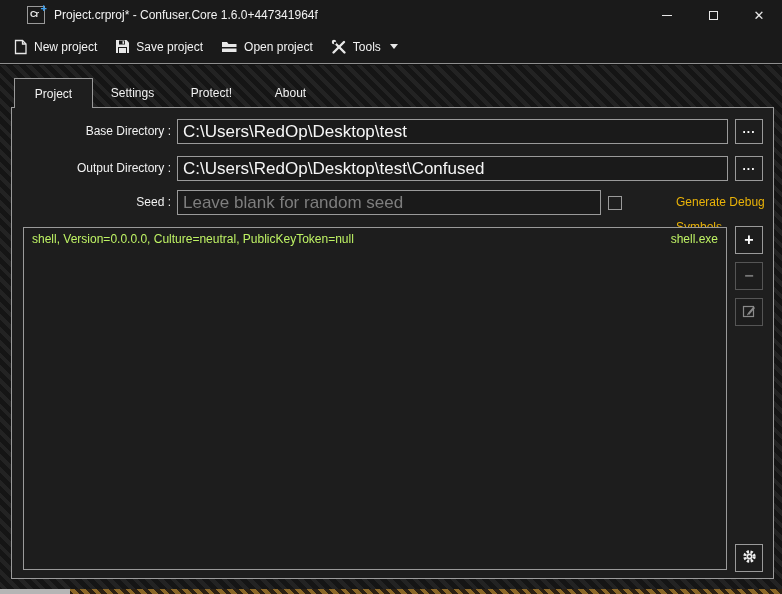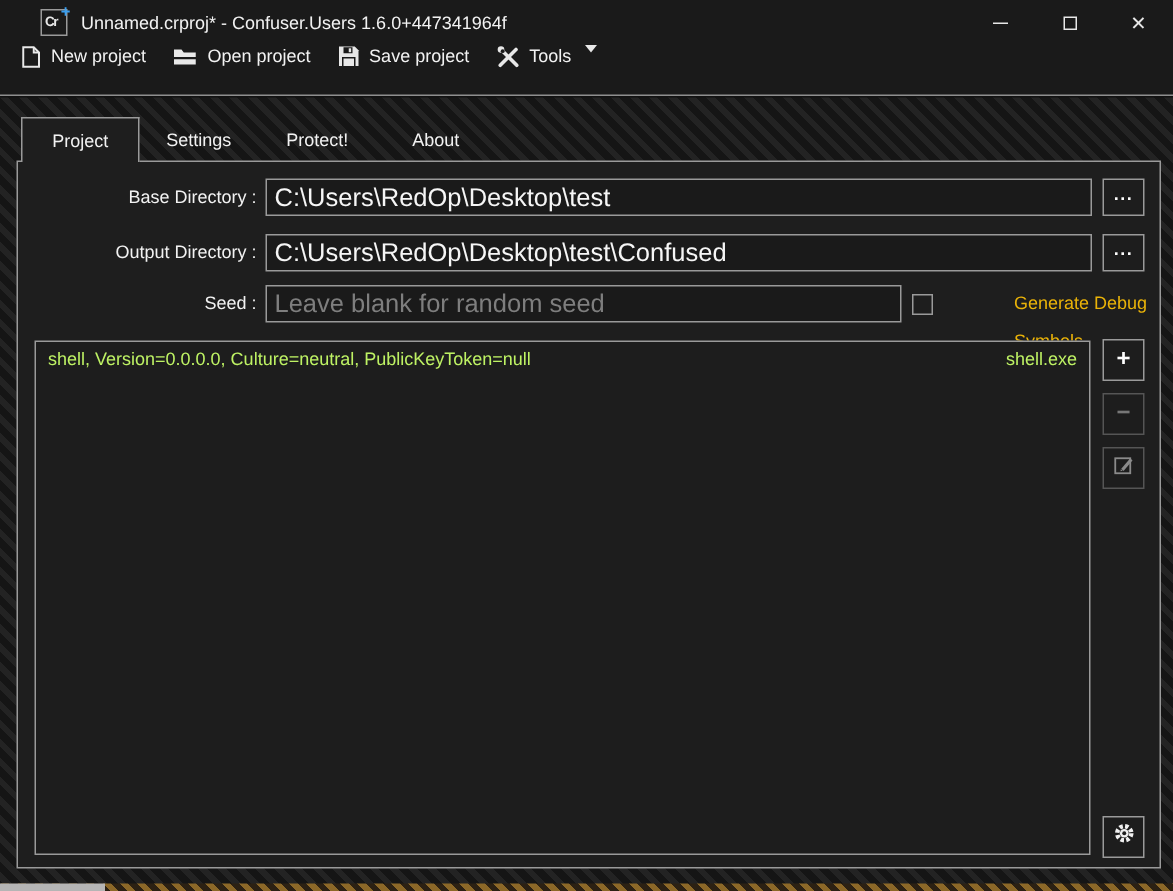--- a/index.html
+++ b/index.html
@@ -27,21 +27,21 @@
   .title-text { margin-left:9px; color:#f2f2f2; }
   .win-controls { position:absolute; right:0; top:0; height:30px; display:flex; }
   .win-btn { width:46px; height:30px; display:flex; align-items:center; justify-content:center; color:#e8e8e8; }
   .min-glyph { width:10px; height:1px; background:#e8e8e8; display:block; }
   .max-glyph { width:9px; height:9px; border:1px solid #e8e8e8; display:block; }
   .close-glyph { font-size:13px; line-height:1; }
   .toolbar {
     height:34px; background:#1a1a1a; border-bottom:1px solid #8f8f8f;
     display:flex; align-items:center; padding-left:4px;
   }
-  .tool-btn { display:flex; gap:6px; padding:0 9px; height:100%; color:#f2f2f2; cursor:default; }
+  .tool-btn { display:flex; align-items:center; gap:6px; padding:0 9px; height:100%; color:#f2f2f2; cursor:default; }
   .tool-btn svg { display:block; }
   .drop-arrow {
     width:0; height:0; border-left:4px solid transparent; border-right:4px solid transparent;
     border-top:5px solid #e8e8e8; margin-left:3px;
   }
   .workspace {
     position:absolute; left:0; top:65px; width:782px; height:529px;
     background:repeating-linear-gradient(45deg,#151515 0px,#151515 5px,#232323 5px,#232323 9px);
   }
   .tabs { position:absolute; left:14px; top:13px; display:flex; z-index:3; }
@@ -93,21 +93,21 @@
   .progress-done { position:absolute; left:0; top:0; width:70px; height:5px; background:#b5b5b5; }
 </style>
 </head>
 <body>
 
 <div class="titlebar">
   <div class="app-icon">
     <span class="glyph">Cr</span>
     <span class="plus">+</span>
   </div>
-  <span class="title-text">Unnamed.crproj* - Confuser.Users 1.6.0+447341964f</span>
+  <span class="title-text">Project.crproj* - Confuser.Core 1.6.0+447341964f</span>
   <div class="win-controls">
     <div class="win-btn">
         <span class="min-glyph"></span>
       </div>
     <div class="win-btn">
         <span class="max-glyph"></span>
       </div>
     <div class="win-btn">
         <span class="close-glyph">✕</span>
       </div>
@@ -116,41 +116,41 @@
 
 <div class="toolbar">
   <div class="tool-btn">
     <span>
       <svg width="15" height="16" viewBox="0 0 15 16">
           <path d="M2.5 1.5 h7 l3.5 3.5 v9.5 h-10.5 z" fill="none" stroke="#e8e8e8" stroke-width="1.3"></path>
           <path d="M9.5 1.5 v3.5 h3.5" fill="none" stroke="#e8e8e8" stroke-width="1.3"></path>
         </svg>
     </span>
     <span>New project</span>
-  </div>
-  <div class="tool-btn">
-    <span>
-      <svg width="17" height="15" viewBox="0 0 17 15">
-          <path d="M1 3 h5 l1.5 2 h8 v3 h-14.5 z" fill="#e8e8e8"></path>
-          <path d="M1 9.5 h14.5 v3.5 h-14.5 z" fill="#e8e8e8"></path>
-        </svg>
-    </span>
-    <span>Open project</span>
   </div>
   <div class="tool-btn">
     <span>
       <svg width="15" height="15" viewBox="0 0 15 15">
           <path d="M1 1 h10.5 l2.5 2.5 v10.5 h-13 z" fill="#e8e8e8"></path>
           <rect x="4" y="1.5" width="6" height="4" fill="#1a1a1a"></rect>
           <rect x="7.5" y="2.2" width="1.6" height="2.6" fill="#e8e8e8"></rect>
           <rect x="3" y="8" width="9" height="6" fill="#1a1a1a"></rect>
           <rect x="4" y="9" width="7" height="5" fill="#e8e8e8"></rect>
         </svg>
     </span>
     <span>Save project</span>
+  </div>
+  <div class="tool-btn">
+    <span>
+      <svg width="17" height="15" viewBox="0 0 17 15">
+          <path d="M1 3 h5 l1.5 2 h8 v3 h-14.5 z" fill="#e8e8e8"></path>
+          <path d="M1 9.5 h14.5 v3.5 h-14.5 z" fill="#e8e8e8"></path>
+        </svg>
+    </span>
+    <span>Open project</span>
   </div>
   <div class="tool-btn">
     <span>
       <svg width="16" height="16" viewBox="0 0 16 16">
           <path d="M2.5 13.5 L13 3" stroke="#e8e8e8" stroke-width="2.4" stroke-linecap="round"></path>
           <path d="M3 3 L13.5 13.5" stroke="#e8e8e8" stroke-width="2.4" stroke-linecap="round"></path>
           <circle cx="3" cy="3" r="2.2" fill="#e8e8e8"></circle>
           <circle cx="4.1" cy="4.1" r="1.3" fill="#1a1a1a"></circle>
         </svg>
     </span>

